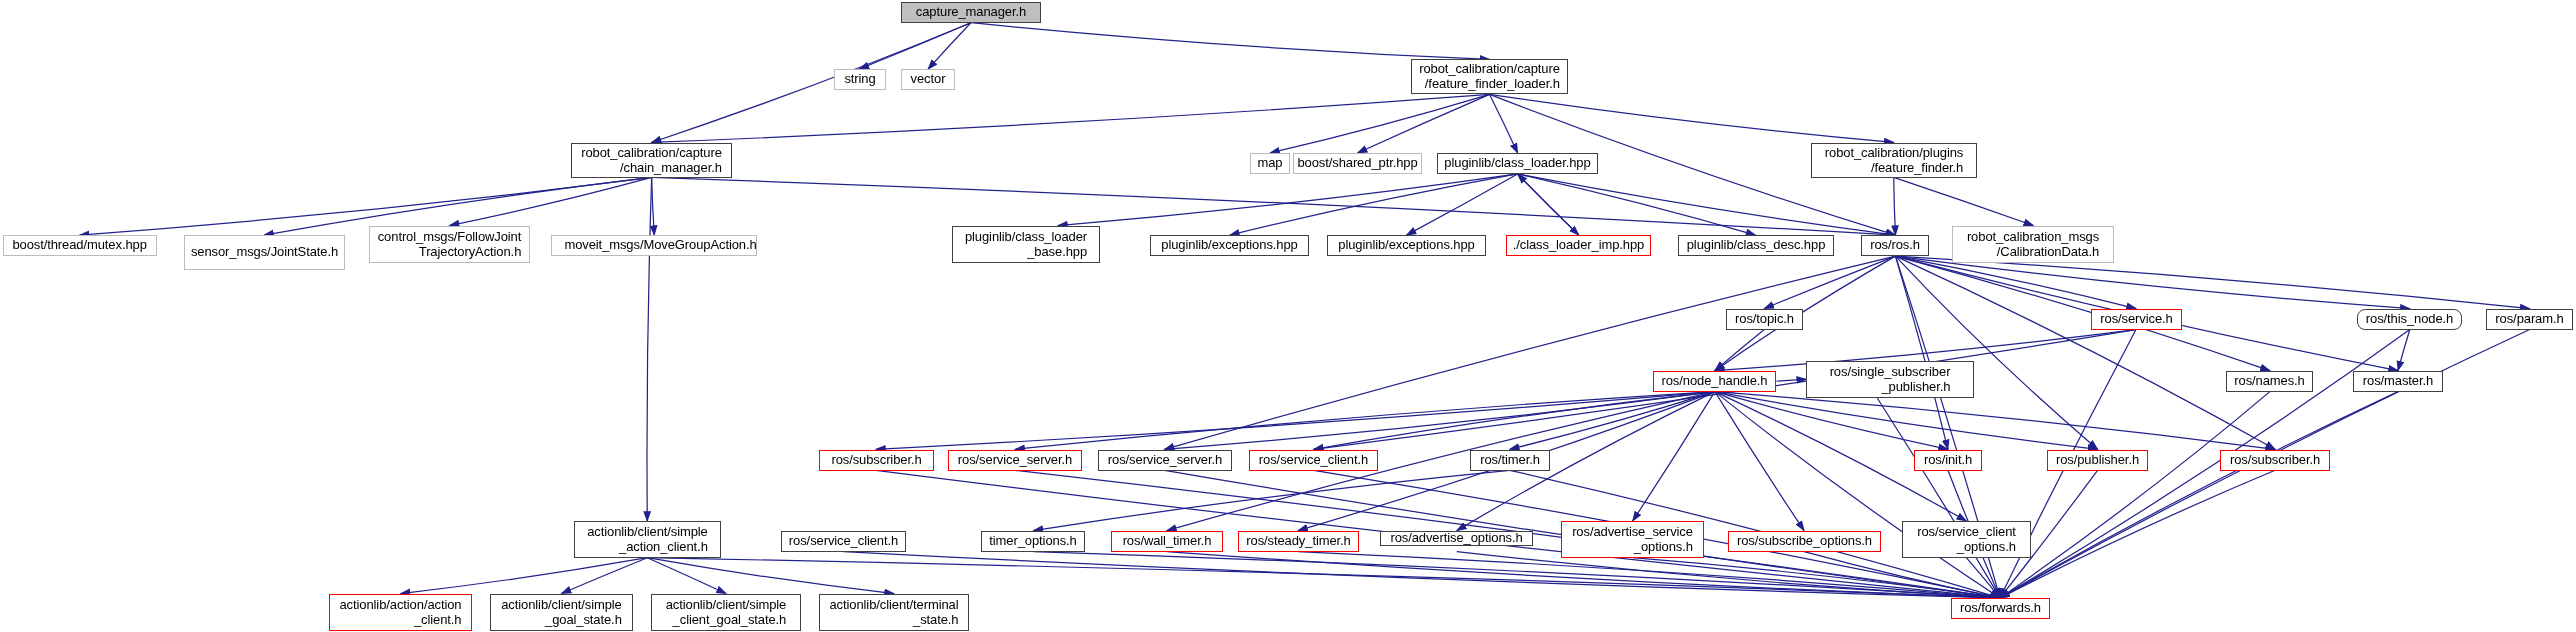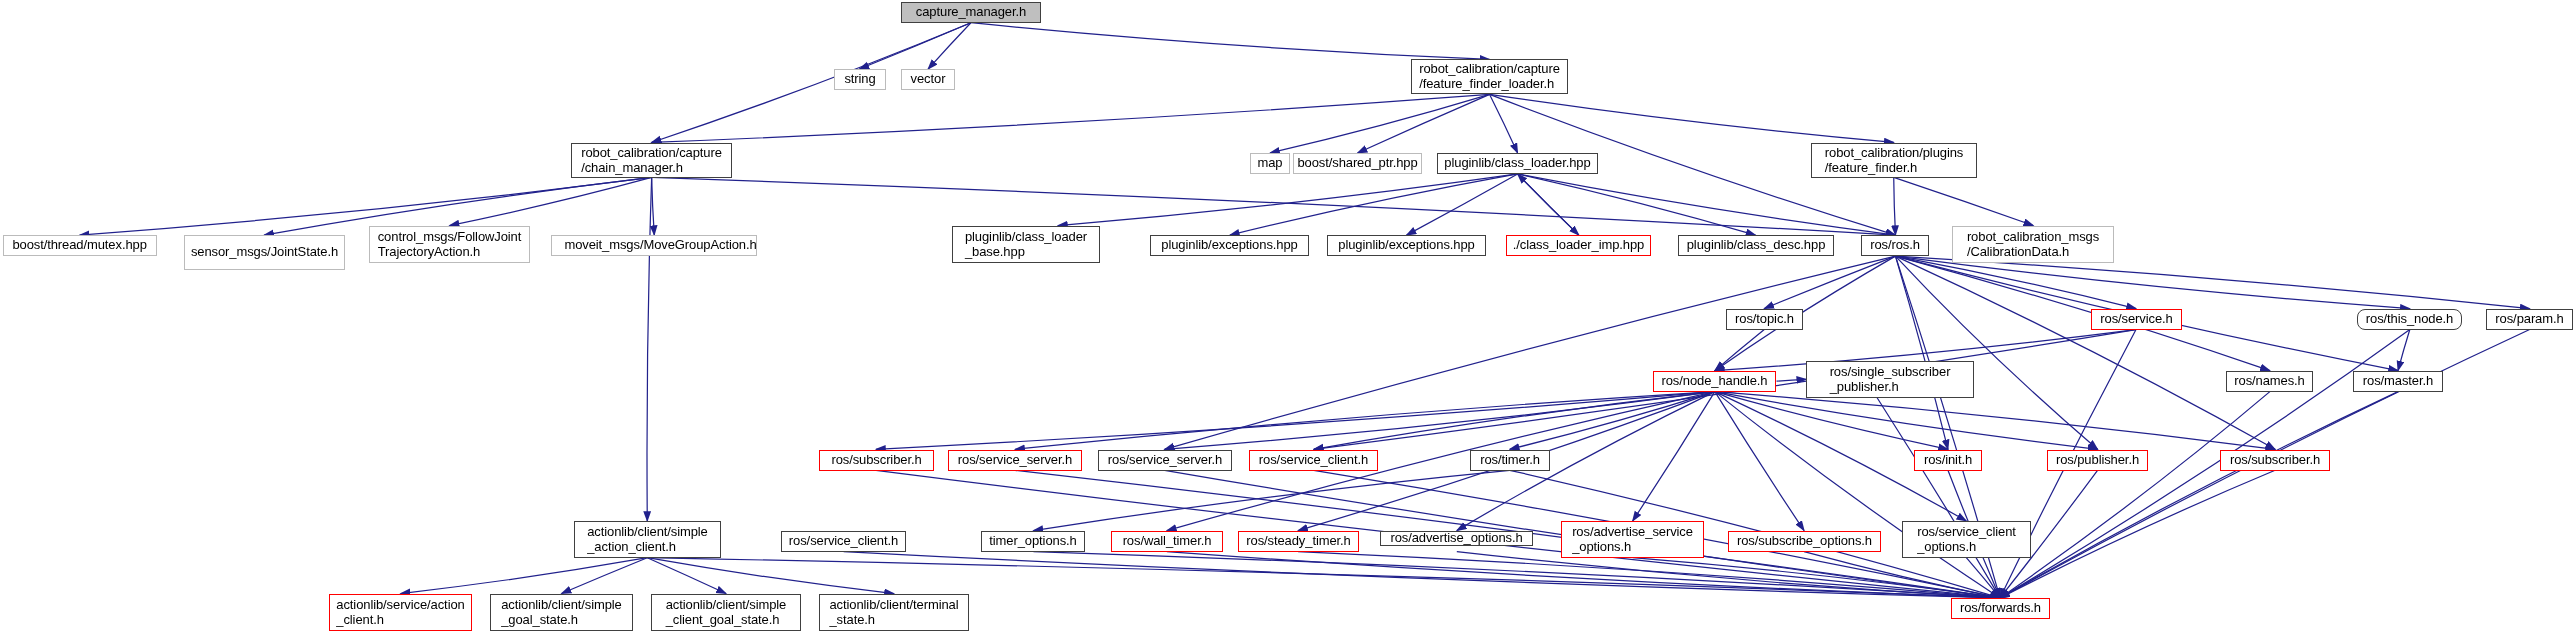--- a/index.html
+++ b/index.html
@@ -18,21 +18,21 @@
     width:2576px;
     height:632px;
     pointer-events:none;
   }
   .node{
     position:absolute;
     box-sizing:border-box;
     display:flex;
     align-items:center;
     justify-content:center;
-    text-align:left;
+    text-align:right;
     background:#ffffff;
     border:0.9px solid #808080;
     color:#000000;
     font-size:13px;
     line-height:1.08;
     white-space:pre-line;
     letter-spacing:-0.1px;
     z-index:5;
   }
   .node.sharp{ border:1.7px solid #404040; }
@@ -187,21 +187,21 @@
       <div class="node sharp" style="left: 781px; top: 531px; width: 125px; height: 21px;">ros/service_client.h</div>
       <div class="node sharp" style="left: 981px; top: 531px; width: 104px; height: 21px;">timer_options.h</div>
       <div class="node red" style="left: 1111px; top: 531px; width: 112px; height: 21px;">ros/wall_timer.h</div>
       <div class="node red" style="left: 1238px; top: 531px; width: 121px; height: 21px;">ros/steady_timer.h</div>
       <div class="node sharp" style="left: 1380px; top: 531px; width: 153px; height: 15px;">ros/advertise_options.h</div>
       <div class="node red" style="left: 1561px; top: 521px; width: 143px; height: 37px;">ros/advertise_service
 _options.h</div>
       <div class="node red" style="left: 1728px; top: 531px; width: 153px; height: 21px;">ros/subscribe_options.h</div>
       <div class="node sharp" style="left: 1902px; top: 521px; width: 129px; height: 37px;">ros/service_client
 _options.h</div>
-      <div class="node red" style="left: 329px; top: 594px; width: 143px; height: 37px;">actionlib/service/action
+      <div class="node red" style="left: 329px; top: 594px; width: 143px; height: 37px;">actionlib/action/action
 _client.h</div>
       <div class="node sharp" style="left: 490px; top: 594px; width: 143px; height: 37px;">actionlib/client/simple
 _goal_state.h</div>
       <div class="node sharp" style="left: 651px; top: 594px; width: 150px; height: 37px;">actionlib/client/simple
 _client_goal_state.h</div>
       <div class="node sharp" style="left: 819px; top: 594px; width: 150px; height: 37px;">actionlib/client/terminal
 _state.h</div>
       <div class="node red" style="left: 1951px; top: 598px; width: 99px; height: 21px;">ros/forwards.h</div>
     </div>
 </div>

